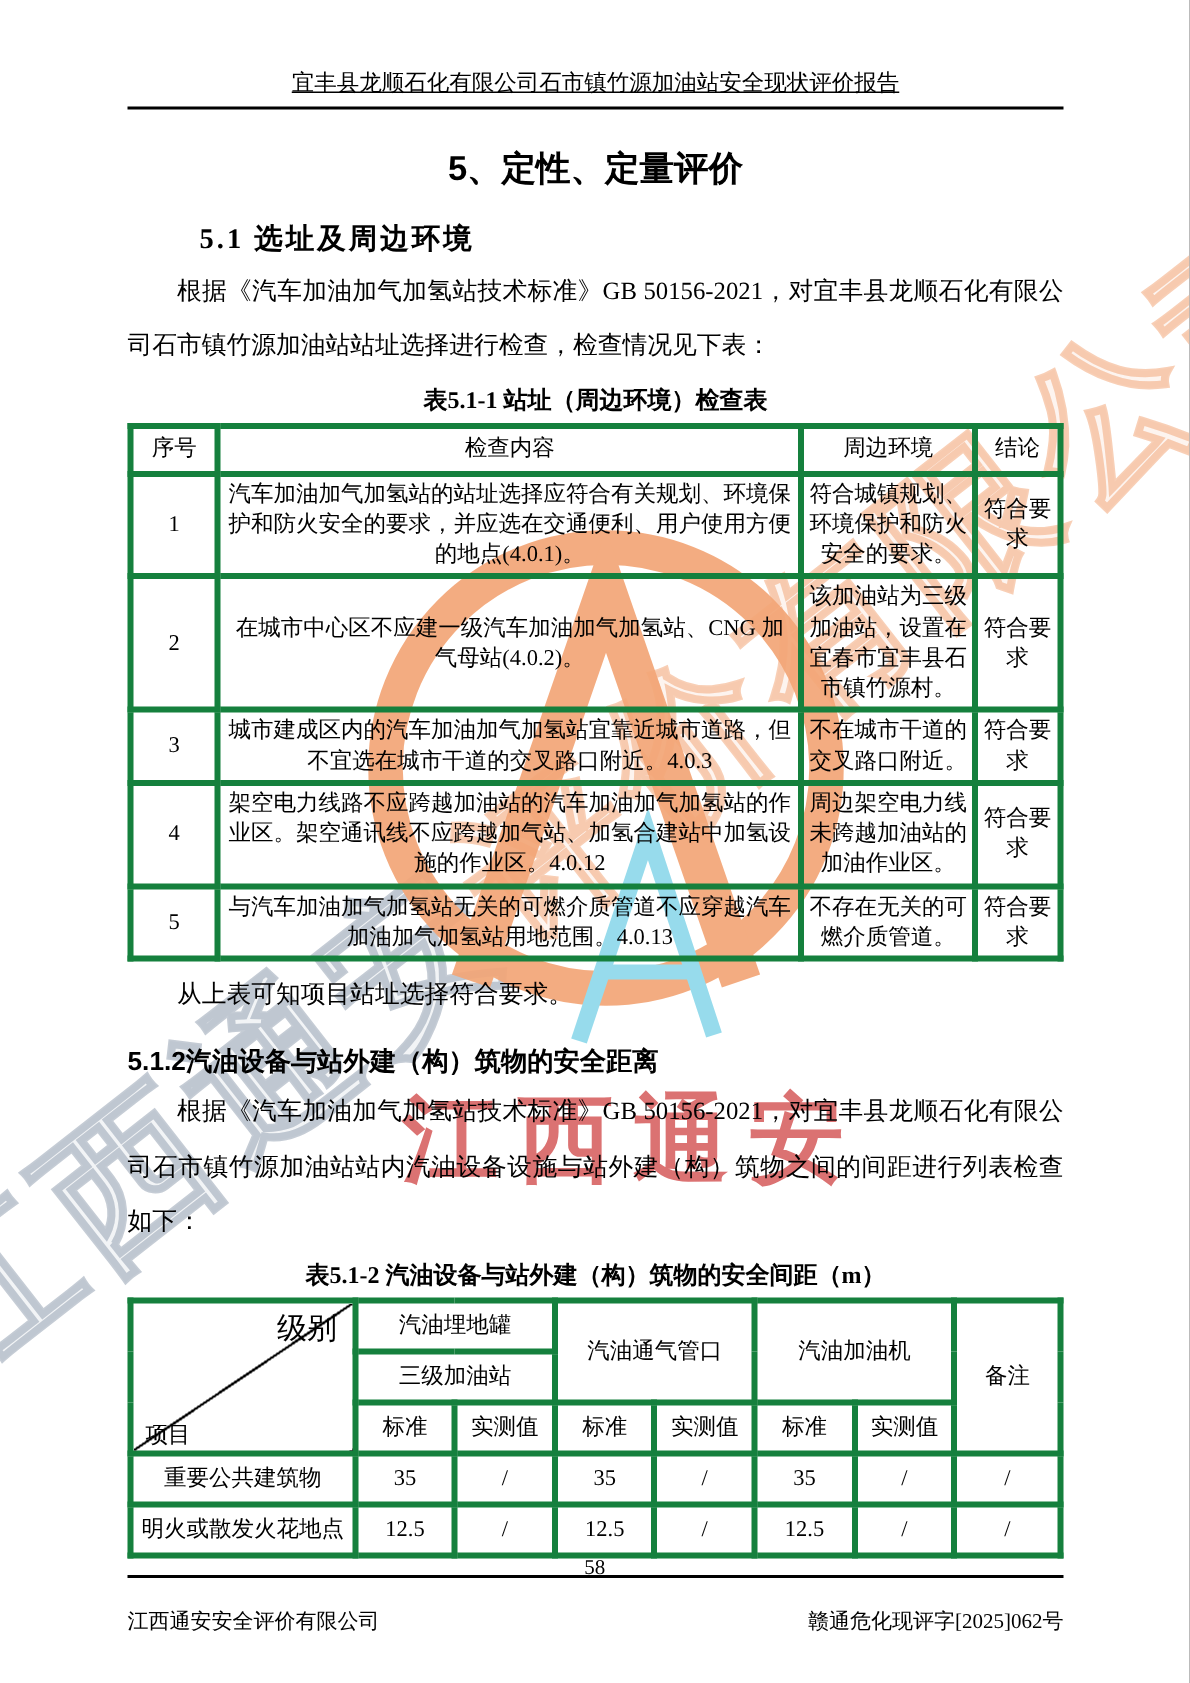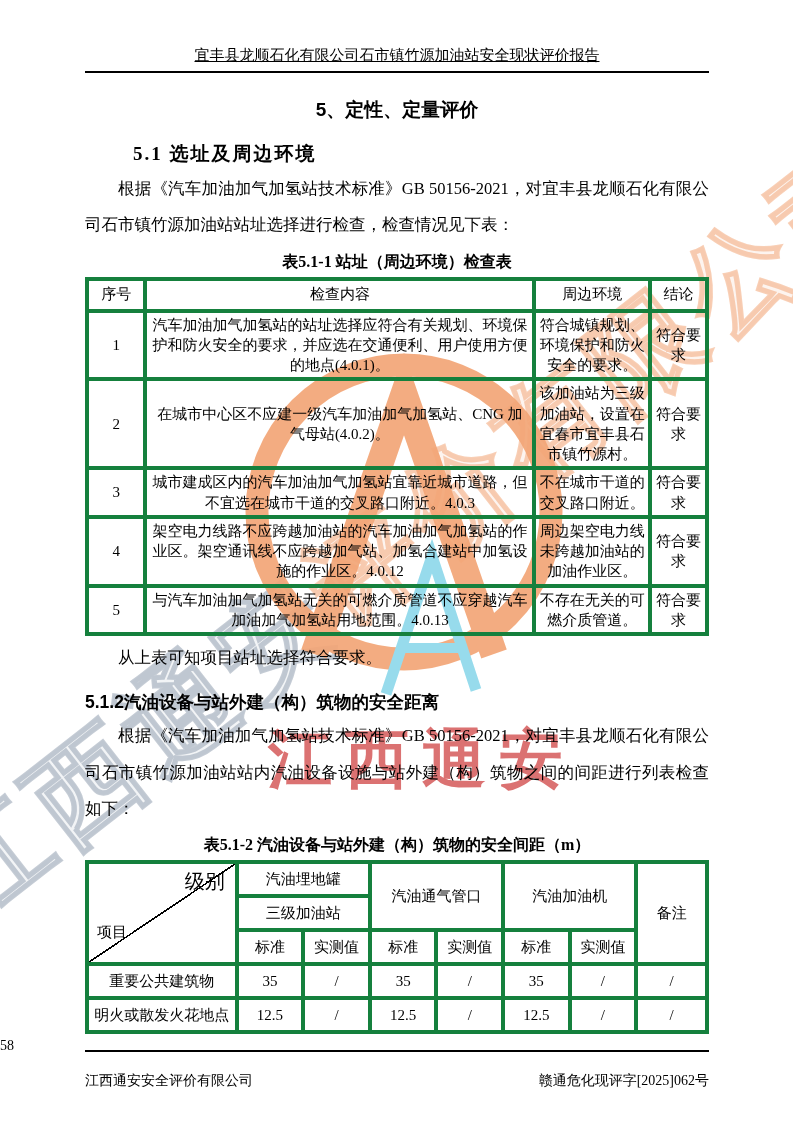--- a/index.html
+++ b/index.html
@@ -32,21 +32,21 @@
   }
   
   .content{position:absolute;z-index:1;left:85px;right:84px;top:0;}
   .doc-header{
     padding-top:46px;text-align:center;font-size:15px;
     border-bottom:2px solid #000;padding-bottom:6px;text-decoration:underline;
   }
   h1.title{
     margin:24px 0 18px 0;text-align:center;
     font-family:"Liberation Sans","DejaVu Sans",sans-serif;
-    font-size:19px;font-weight:bold;
+    font-size:23px;font-weight:bold;
   }
   h2.sec{
     margin:18px 0 0 48px;
     font-size:19px;font-weight:bold;letter-spacing:2px;
     font-family:"Liberation Serif",serif;
   }
   h3.subsec{
     margin:14px 0 0 0;
     font-family:"Liberation Sans","DejaVu Sans",sans-serif;
     font-size:17.5px;font-weight:bold;
@@ -72,25 +72,25 @@
   .t2-c0{width:23.5%;} .t2-std{width:8.9%;} .t2-meas{width:12.6%;}
   .t2-b{width:11.7%;} .t2-c{width:11.4%;} .t2-d{width:11.6%;} .t2-e{width:10.5%;} .t2-rem{width:9.8%;}
   .t2 td{height:26px;}
   .diag-cell{
     position:relative;padding:0;
     background:linear-gradient(to bottom right,
       transparent calc(50% - 0.8px),#000 calc(50% - 0.8px),
       #000 calc(50% + 0.8px),transparent calc(50% + 0.8px));
   }
   .diag-cell .tr{position:absolute;top:4px;right:10px;font-size:20px;}
-  .diag-cell .bl{position:absolute;bottom:20px;left:8px;font-size:15px;}
+  .diag-cell .bl{position:absolute;bottom:0;left:8px;font-size:15px;}
   
   .page-number{
     position:absolute;z-index:1;left:0;right:0;bottom:68px;
-    text-align:left;font-size:14px;
+    text-align:center;font-size:14px;
   }
   .doc-footer{
     position:absolute;z-index:1;left:85px;right:84px;bottom:32px;
     border-top:2px solid #000;padding-top:20px;
     display:flex;justify-content:space-between;font-size:14px;
   }
 </style>
 </head>
 <body>
 

